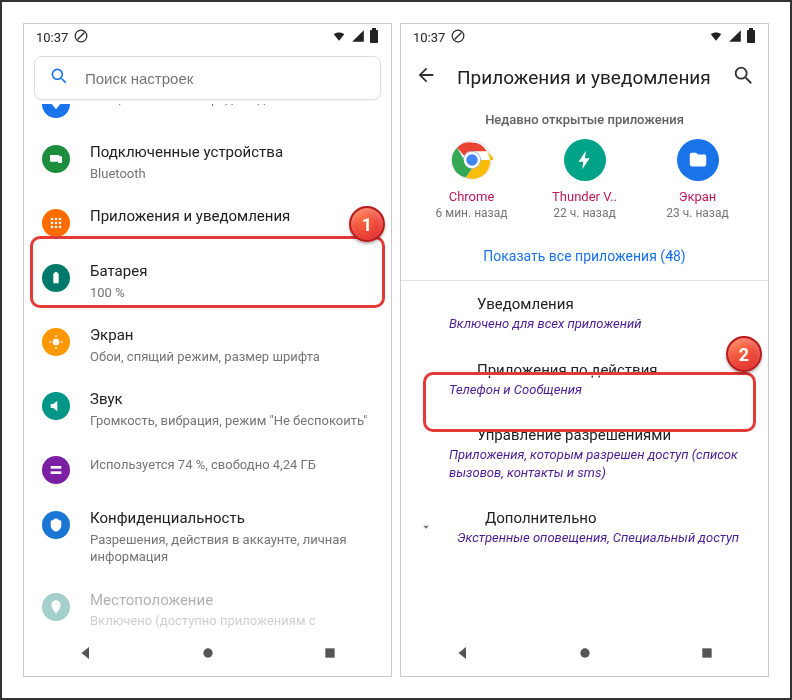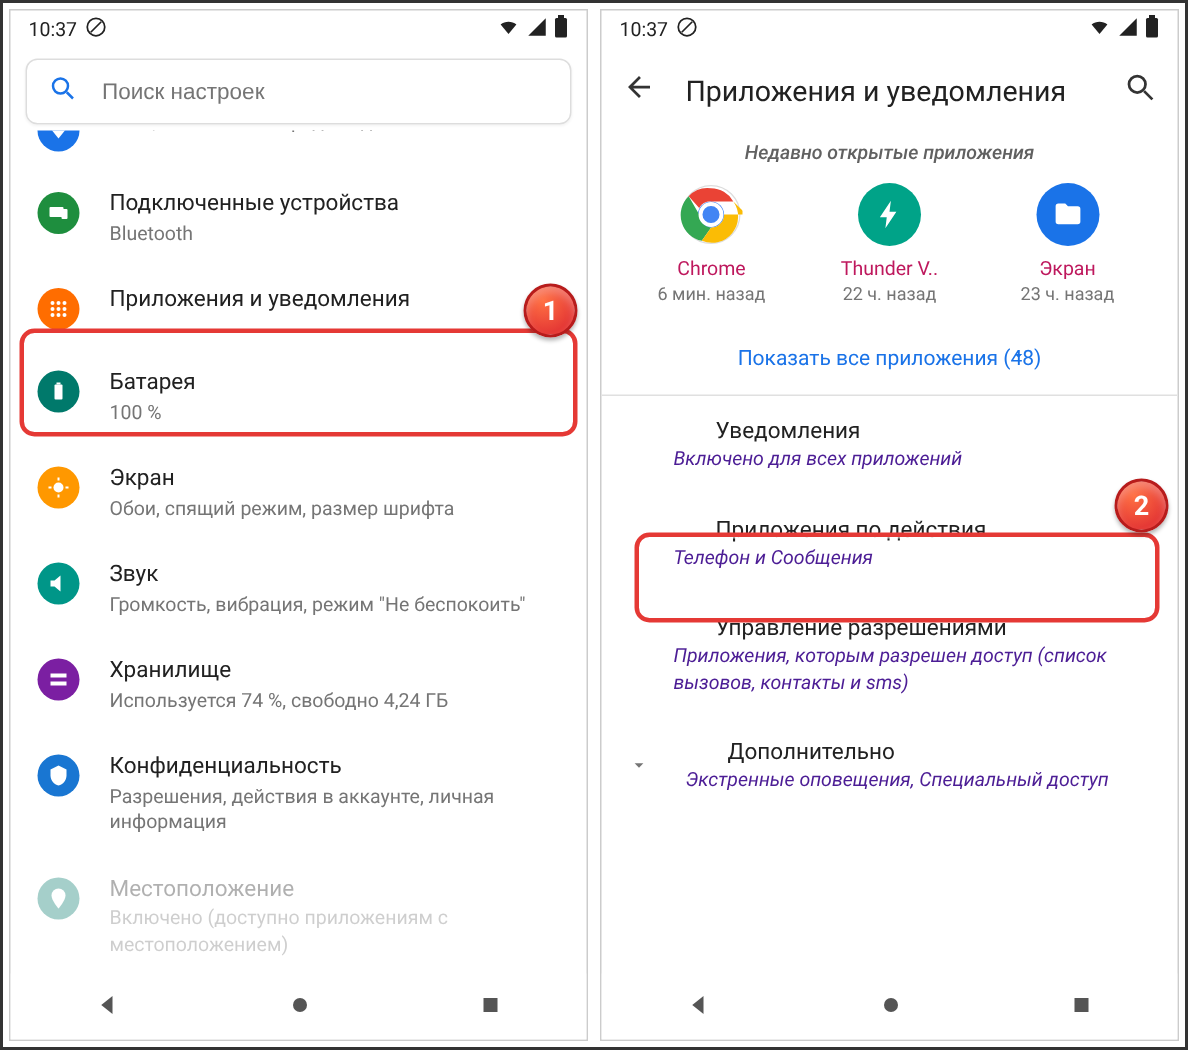--- a/index.html
+++ b/index.html
@@ -1,37 +1,37 @@
 <!DOCTYPE html>
 <html><head>
 <meta charset="utf-8">
 <style>
 * { margin: 0; padding: 0; box-sizing: border-box; }
 body { font-family: Roboto, "Helvetica Neue", Arial, sans-serif; background: #fff; width: 792px; height: 700px; position: relative; border: 2px solid #333; }
-.phones { display: flex; gap: 8px; padding: 4px; height: 100%; }
+.phones { display: flex; gap: 8px; padding: 21px; height: 100%; }
 .phone { flex: 1; border: 1px solid #ccc; position: relative; overflow: hidden; background: #fff; display: flex; flex-direction: column; }
 
 .statusbar { height: 26px; display: flex; align-items: center; justify-content: space-between; padding: 0 12px; font-size: 13px; color: #222; }
 .status-icons { display: flex; gap: 4px; align-items: center; }
 
 .searchbar { margin: 6px 10px 4px; border: 1px solid #ddd; border-radius: 8px; height: 44px; display: flex; align-items: center; padding: 0 14px; gap: 16px; box-shadow: 0 1px 2px rgba(0,0,0,0.05); }
 .searchbar input { border: none; outline: none; font-size: 15px; color: #a21caf; flex: 1; background: transparent; }
 
 .list { flex: 1; overflow: hidden; position: relative; }
 .row { display: flex; align-items: flex-start; padding: 12px 18px 13px; gap: 20px; position: relative; }
 .row.partial-top { padding-top: 0; margin-top: -16px; }
 .icn { width: 28px; height: 28px; border-radius: 50%; display: flex; align-items: center; justify-content: center; flex-shrink: 0; margin-top: 2px; }
 .icn svg { width: 16px; height: 16px; fill: #fff; }
 .txt .title { font-size: 15px; color: #212121; line-height: 1.3; }
 .txt .sub { font-size: 13px; color: #757575; margin-top: 2px; line-height: 1.35; }
 
 .appbar { height: 54px; display: flex; align-items: center; padding: 0 14px; gap: 20px; }
 .appbar .abtitle { flex: 1; font-size: 19px; color: #212121; }
 
-.section-header { text-align: center; font-size: 13px; color: #616161; font-weight: 500; padding: 8px 0 12px; font-style: italic; }
+.section-header { text-align: center; font-size: 13px; color: #616161; font-weight: 500; padding: 8px 0 12px; }
 .apps-grid { display: flex; justify-content: space-around; padding: 0 14px 14px; }
 .app-tile { width: 100px; text-align: center; }
 .app-ico { width: 42px; height: 42px; border-radius: 50%; margin: 0 auto 8px; display: flex; align-items: center; justify-content: center; }
 .app-name { font-size: 13px; color: #be185d; }
 .app-sub { font-size: 12px; color: #757575; margin-top: 2px; }
 
 .link-row { text-align: center; padding: 14px 0 16px; font-size: 14px; color: #1a73e8; position: relative; }
 .divider { height: 1px; background: #e0e0e0; margin: 0 0; }
 .row2 { padding: 14px 20px 14px 48px; }
 .row2 .title { font-size: 15px; color: #212121; margin-left: 28px; }
@@ -176,21 +176,20 @@
       </div>
 
       <div class="row">
         <div class="icn bg-purple">
             <svg viewBox="0 0 24 24">
               <rect x="4" y="6" width="16" height="4"></rect>
               <rect x="4" y="14" width="16" height="4"></rect>
             </svg>
           </div>
         <div class="txt">
-            <div class="title">Хранилище</div>
             <div class="sub">Используется 74 %, свободно 4,24 ГБ</div>
           </div>
       </div>
 
       <div class="row">
         <div class="icn bg-blue2">
             <svg viewBox="0 0 24 24">
               <path d="M12 2l8 4v6c0 5-3.5 9-8 10-4.5-1-8-5-8-10V6l8-4z"></path>
             </svg>
           </div>

